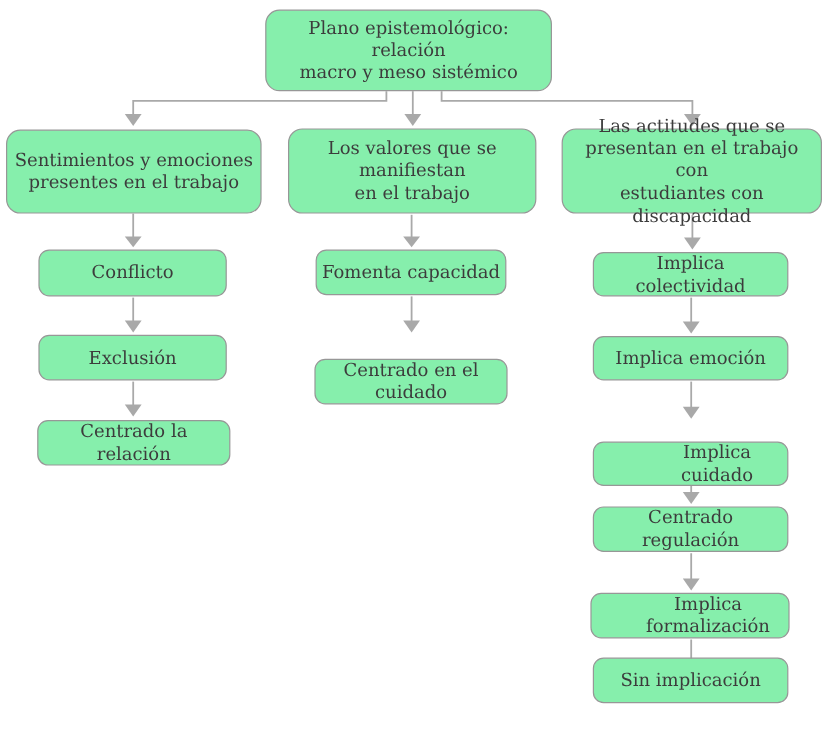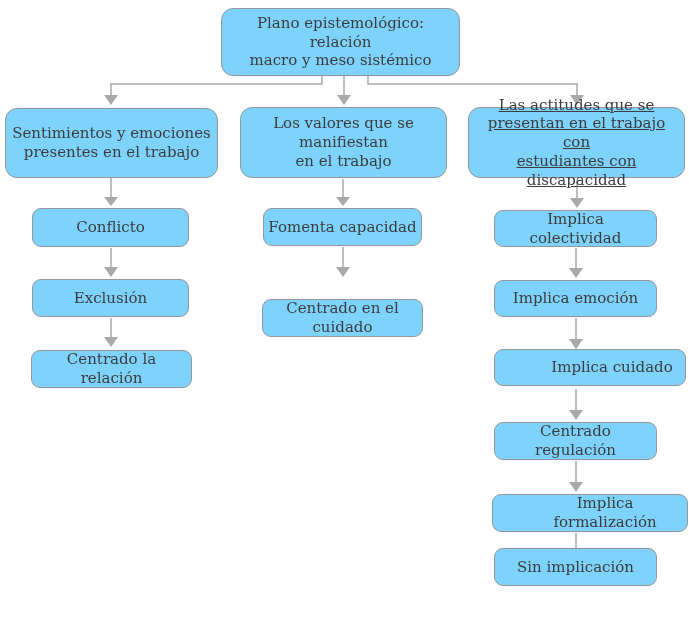--- a/index.html
+++ b/index.html
@@ -15,45 +15,45 @@
     position: absolute;
     left: 0; top: 0;
     width: 689px; height: 617px;
     pointer-events: none;
   }
   .node {
     position: absolute;
     box-sizing: border-box;
     border: 1.4px solid #979797;
     border-radius: 9px;
-    background: #7dd3fc;
+    background: #86efac;
     display: flex;
     align-items: center;
     justify-content: center;
     text-align: center;
     color: #3c3c3c;
     font-size: 15px;
     line-height: 1.25;
     white-space: pre-line;
     padding: 2px 4px;
   }
   .node.root { left: 221px; top: 8px;  width: 239px; height: 68px; border-radius: 12px; }
   .node.c1h  { left: 5px;   top: 108px; width: 213px; height: 70px; border-radius: 12px; }
   .node.c2h  { left: 240px; top: 107px; width: 207px; height: 71px; border-radius: 12px; }
-  .node.c3h  { left: 468px; top: 107px; width: 217px; height: 71px; border-radius: 12px; text-decoration: underline; }
+  .node.c3h  { left: 468px; top: 107px; width: 217px; height: 71px; border-radius: 12px; }
   .node.c1a  { left: 32px;  top: 208px; width: 157px; height: 39px; }
   .node.c1b  { left: 32px;  top: 279px; width: 157px; height: 38px; }
   .node.c1c  { left: 31px;  top: 350px; width: 161px; height: 38px; }
   .node.c2a  { left: 263px; top: 208px; width: 159px; height: 38px; }
   .node.c2b  { left: 262px; top: 279px; width: 161px; height: 38px; margin-top: 20px; }
   .node.c3a  { left: 494px; top: 210px; width: 163px; height: 37px; }
   .node.c3b  { left: 494px; top: 280px; width: 163px; height: 37px; }
-  .node.c3c  { left: 494px; top: 349px; width: 192px; height: 37px; padding-left: 48px; }
+  .node.c3c  { left: 494px; top: 368px; width: 163px; height: 37px; padding-left: 48px; }
   .node.c3d  { left: 494px; top: 422px; width: 163px; height: 38px; }
-  .node.c3e  { left: 492px; top: 494px; width: 196px; height: 38px; padding-left: 34px; }
+  .node.c3e  { left: 492px; top: 494px; width: 166px; height: 38px; padding-left: 34px; }
   .node.c3f  { left: 494px; top: 548px; width: 163px; height: 38px; }
 </style>
 </head>
 <body>
 
 <div class="canvas">
 
   <svg class="connectors" viewBox="0 0 689 617" xmlns="http://www.w3.org/2000/svg">
     <g stroke="#a9a9a9" stroke-width="1.5" fill="none">
 

